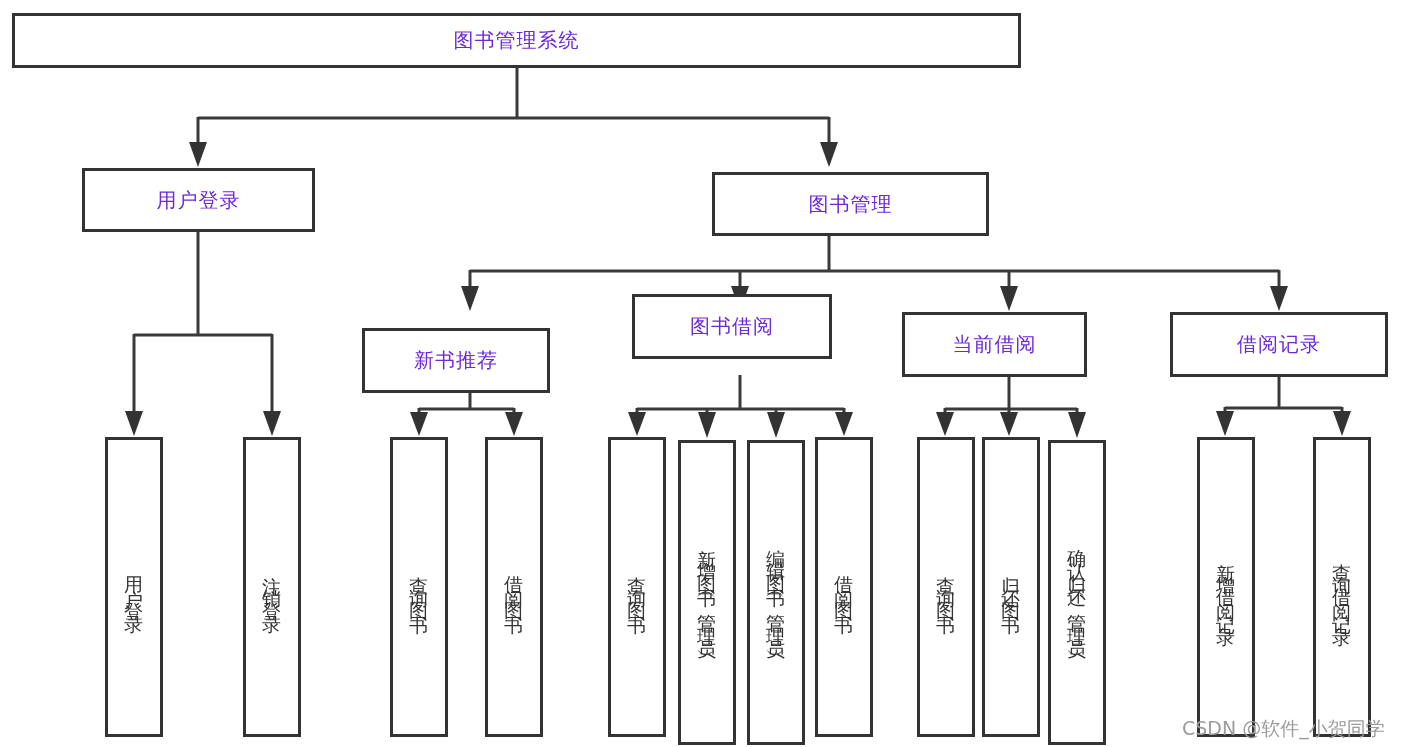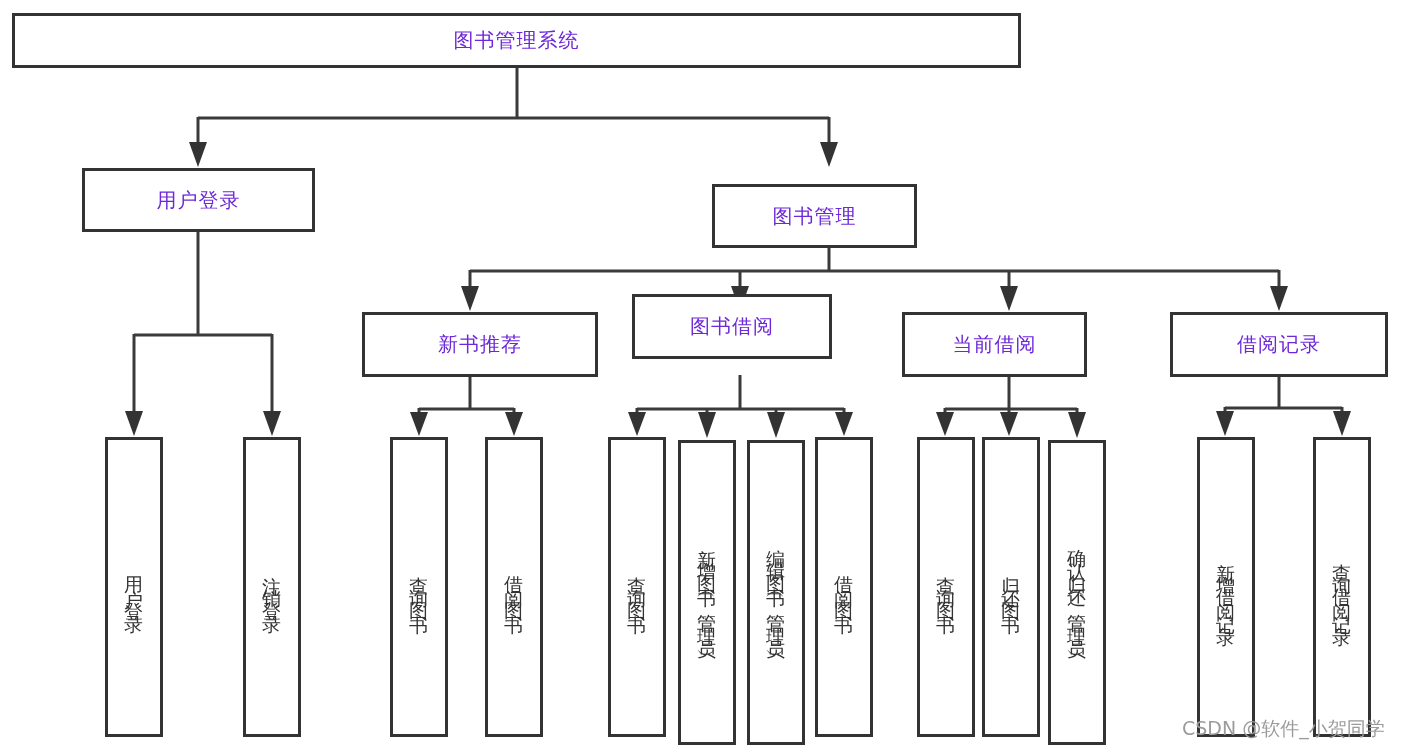--- a/index.html
+++ b/index.html
@@ -119,25 +119,25 @@
     </g>
   </svg>
 
   <div class="hbox" style="left:12px;top:13px;width:1009px;height:55px">
     <span>图书管理系统</span>
   </div>
 
   <div class="hbox" style="left:82px;top:168px;width:233px;height:64px">
     <span>用户登录</span>
   </div>
-  <div class="hbox" style="left:712px;top:184px;width:205px;height:64px">
+  <div class="hbox" style="left:712px;top:172px;width:277px;height:64px">
     <span>图书管理</span>
   </div>
 
-  <div class="hbox" style="left:362px;top:312px;width:236px;height:65px">
+  <div class="hbox" style="left:362px;top:328px;width:188px;height:65px">
     <span>新书推荐</span>
   </div>
   <div class="hbox" style="left:632px;top:294px;width:200px;height:65px">
     <span>图书借阅</span>
   </div>
   <div class="hbox" style="left:902px;top:312px;width:185px;height:65px">
     <span>当前借阅</span>
   </div>
   <div class="hbox" style="left:1170px;top:312px;width:218px;height:65px">
     <span>借阅记录</span>

